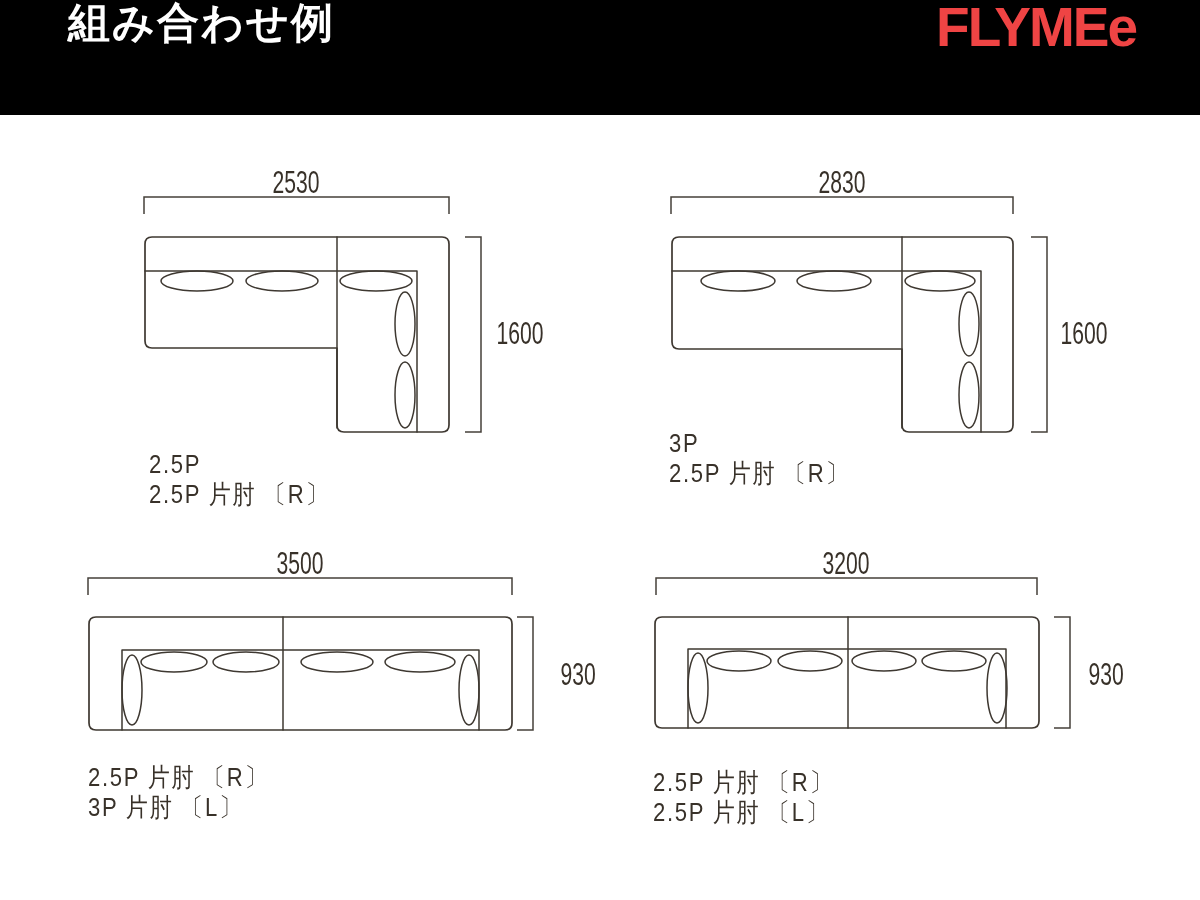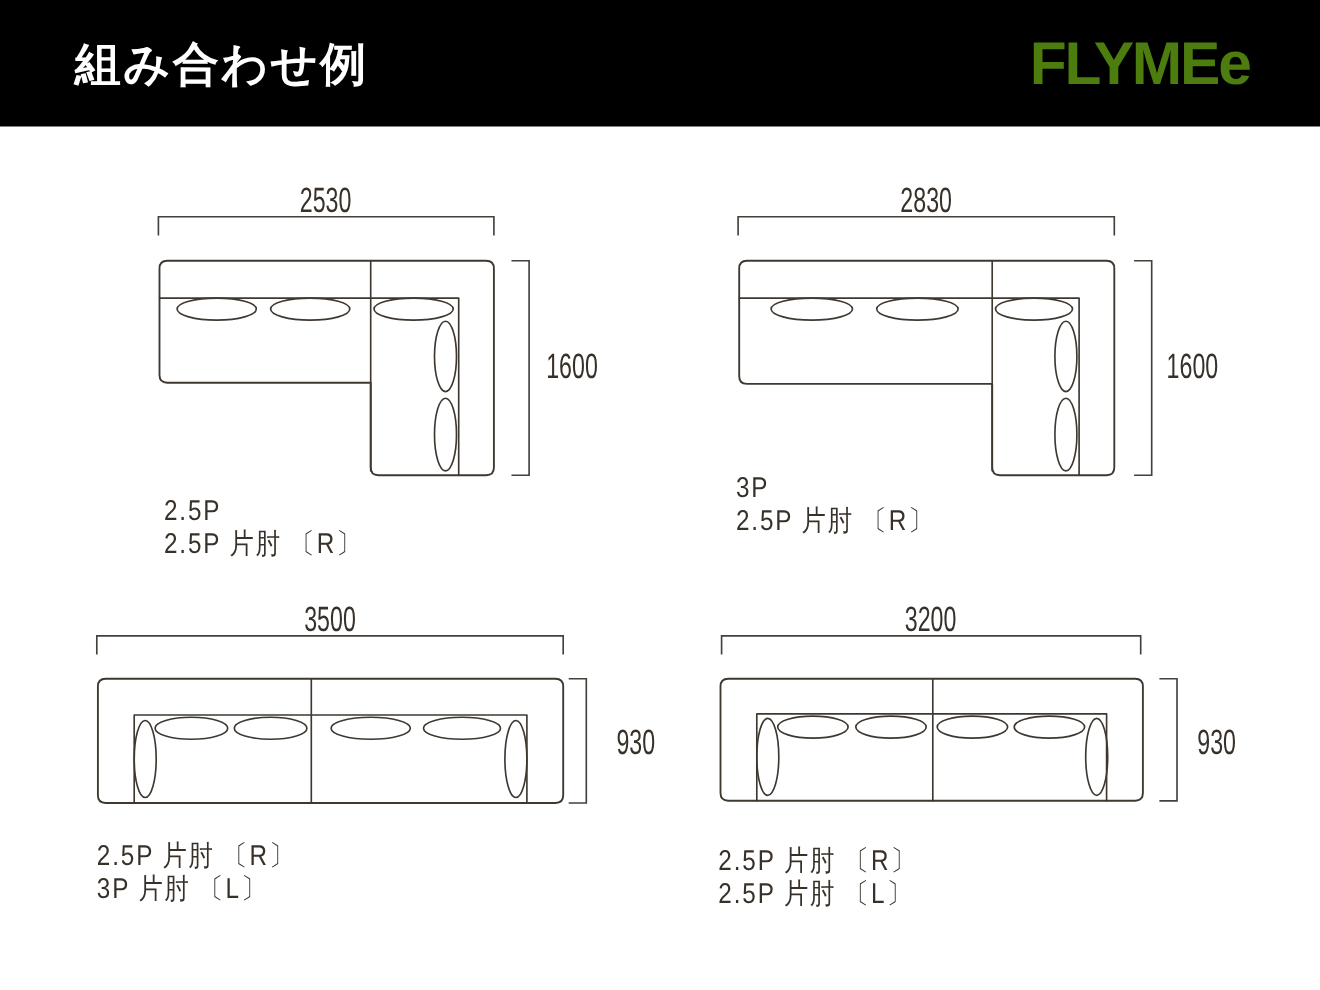--- a/index.html
+++ b/index.html
@@ -17,35 +17,34 @@
     height: 900px;
     background: #ffffff;
   }
   .header {
     position: absolute;
     left: 0; top: 0;
     width: 1200px;
     height: 115px;
     background: #000000;
     display: flex;
-    align-items: center;
     justify-content: space-between;
     box-sizing: border-box;
     padding: 0 64px 0 68px;
   }
   .header .title {
     color: #ffffff;
     font-size: 42px;
     font-weight: 700;
     letter-spacing: 2px;
     line-height: 1;
     padding-top: 2px;
   }
   .header .brand {
-    color: #4d7c0f;
+    color: #ef4444;
     font-size: 55px;
     font-weight: 700;
     letter-spacing: -2px;
     line-height: 1;
   }
   svg.diagram-layer {
     position: absolute;
     left: 0; top: 0;
   }
   .outline {

